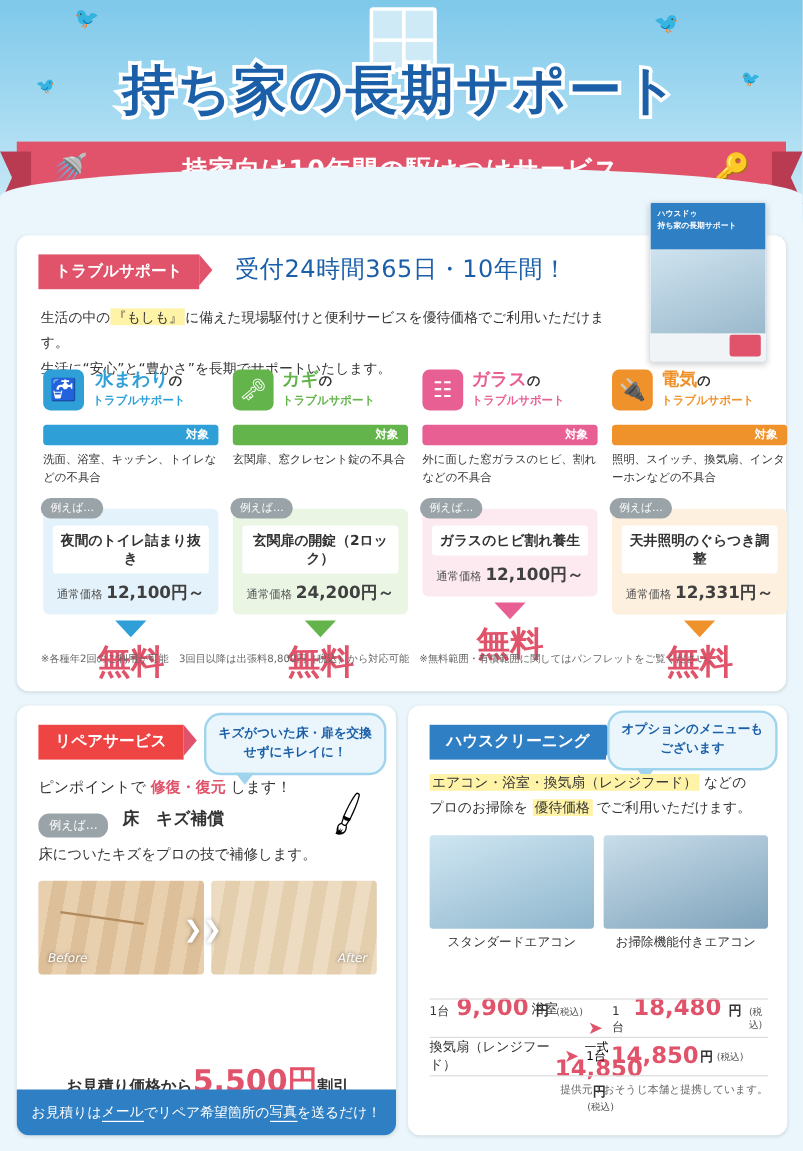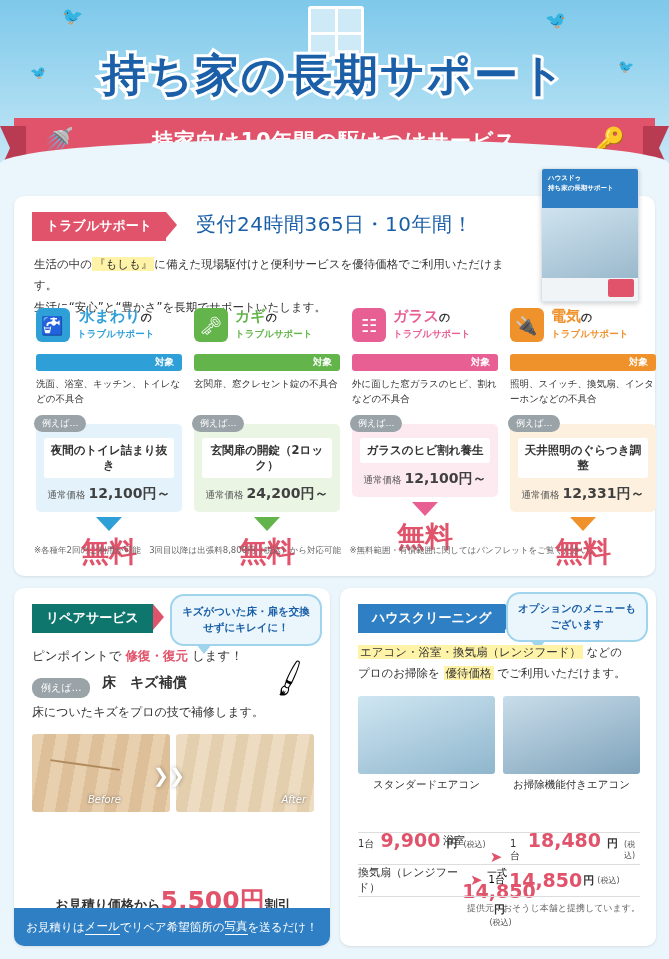--- a/index.html
+++ b/index.html
@@ -161,21 +161,21 @@
   .pink .col-ico{background:#e85f93;} .pink .col-t1{color:#e85f93;} .pink .col-t2{color:#e85f93;}
   .pink .obj-bar{background:#e85f93;} .pink .ex-box{background:#fdeaf1;}
   .pink .arrow{border-top:14px solid #e85f93;} .pink .free{color:#e0536a;}
 
   .orange .col-ico{background:#f0922c;} .orange .col-t1{color:#f0922c;} .orange .col-t2{color:#f0922c;}
   .orange .obj-bar{background:#f0922c;} .orange .ex-box{background:#fdf0de;}
   .orange .arrow{border-top:14px solid #f0922c;} .orange .free{color:#e0536a;}
 
   
   #repair{left:14px;top:588px;width:316px;height:358px;}
-  #repair .tag{background:#0f766e;}
+  #repair .tag{background:#ef4444;}
   #repair .tag:after{border-left-color:#e0536a;}
   .bubble{
     position:absolute;right:8px;top:6px;width:136px;
     background:#eaf6fb;border:2px solid #9fd4ec;border-radius:14px;
     font-size:10.5px;color:#1b5fa8;font-weight:bold;text-align:center;
     padding:8px 6px;line-height:1.5;
   }
   .bubble:after{
     content:"";position:absolute;left:24px;bottom:-10px;
     border-left:8px solid transparent;border-right:8px solid transparent;
@@ -194,21 +194,20 @@
     position:absolute;left:18px;top:146px;width:282px;height:78px;
     display:flex;gap:6px;
   }
   .ba .half{flex:1;position:relative;border-radius:3px;overflow:hidden;}
   .ba .before{background:repeating-linear-gradient(100deg,#e8cfae 0 12px,#ddbf99 12px 24px);}
   .ba .after{background:repeating-linear-gradient(100deg,#eddcc2 0 12px,#e3cfae 12px 24px);}
   .ba .scr{position:absolute;left:18px;top:30px;width:70px;height:2px;background:#b08a5c;transform:rotate(8deg);}
   .ba .cap{
     position:absolute;left:8px;bottom:7px;color:#fff;font-size:10px;font-style:italic;
     text-shadow:0 0 3px rgba(0,0,0,.6);
-    margin-left:48px;
   }
   .ba .cap.right{left:auto;right:8px;}
   .chev{
     position:absolute;left:139px;top:176px;color:#fff;font-size:19px;font-weight:bold;
     text-shadow:0 0 4px rgba(0,0,0,.35);
   }
   .r-price{
     position:absolute;left:18px;top:236px;width:282px;background:#f1f1ee;
     border-radius:4px;text-align:center;padding:8px 4px;
   }

